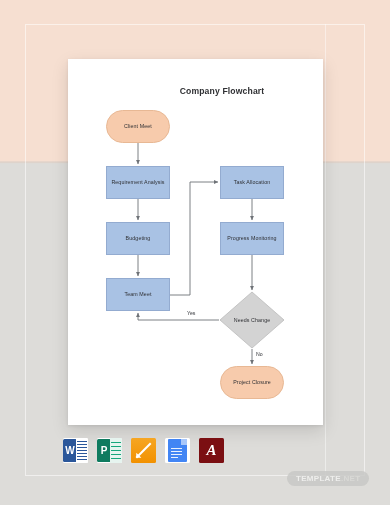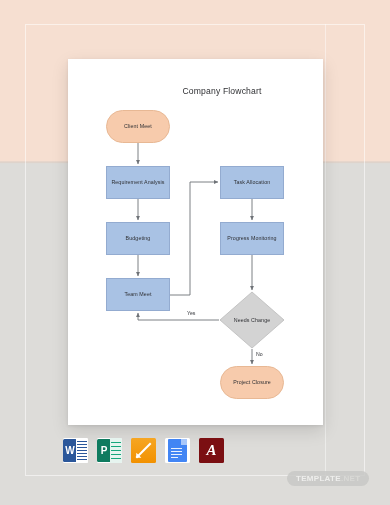--- a/index.html
+++ b/index.html
@@ -20,21 +20,21 @@
   .frame{position:absolute;left:25px;top:24px;width:340px;height:452px;
       border:1px solid rgba(255,255,255,.55);box-sizing:border-box;pointer-events:none;}
   .frame-v{position:absolute;left:325px;top:24px;width:1px;height:452px;
       background:rgba(255,255,255,.45);}
 
   
   .card{position:absolute;left:68px;top:59px;width:255px;height:366px;background:#ffffff;
       box-shadow:0 6px 16px rgba(0,0,0,.13), 0 1px 3px rgba(0,0,0,.08);}
 
   .card-title{position:absolute;left:0;top:27px;width:308px;text-align:center;
-      font-size:8.6px;font-weight:400;color:#2f3033;letter-spacing:.15px;}
+      font-size:8.6px;font-weight:700;color:#2f3033;letter-spacing:.15px;}
 
   
   .flow{position:absolute;left:0;top:0;width:255px;height:366px;}
   .flow svg{position:absolute;left:0;top:0;}
 
   .node{position:absolute;box-sizing:border-box;display:flex;align-items:center;
       justify-content:center;text-align:center;line-height:1.15;
       font-size:5.3px;color:#2e2f33;letter-spacing:.1px;}
   .n-term{background:#f7cbac;border:1px solid #e8b894;border-radius:17px;}
   .n-proc{background:#a9c2e4;border:1px solid #93abd0;}

